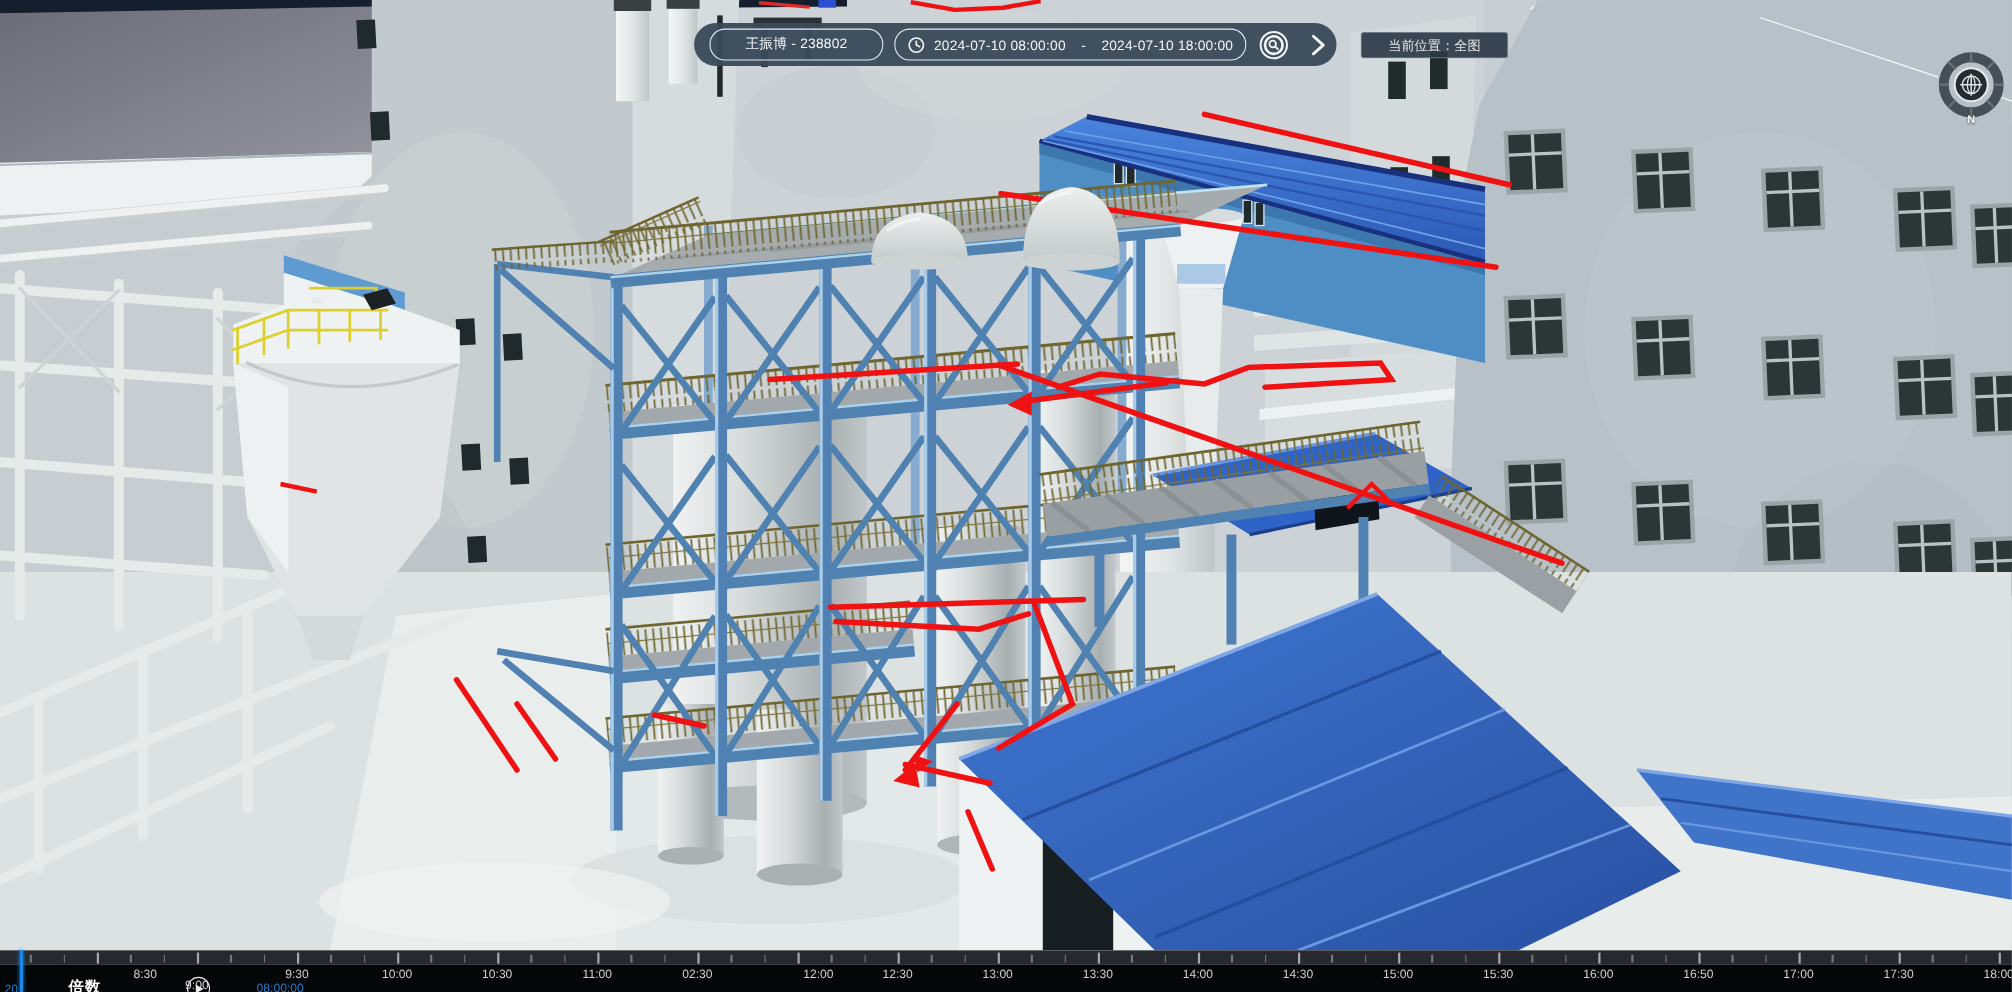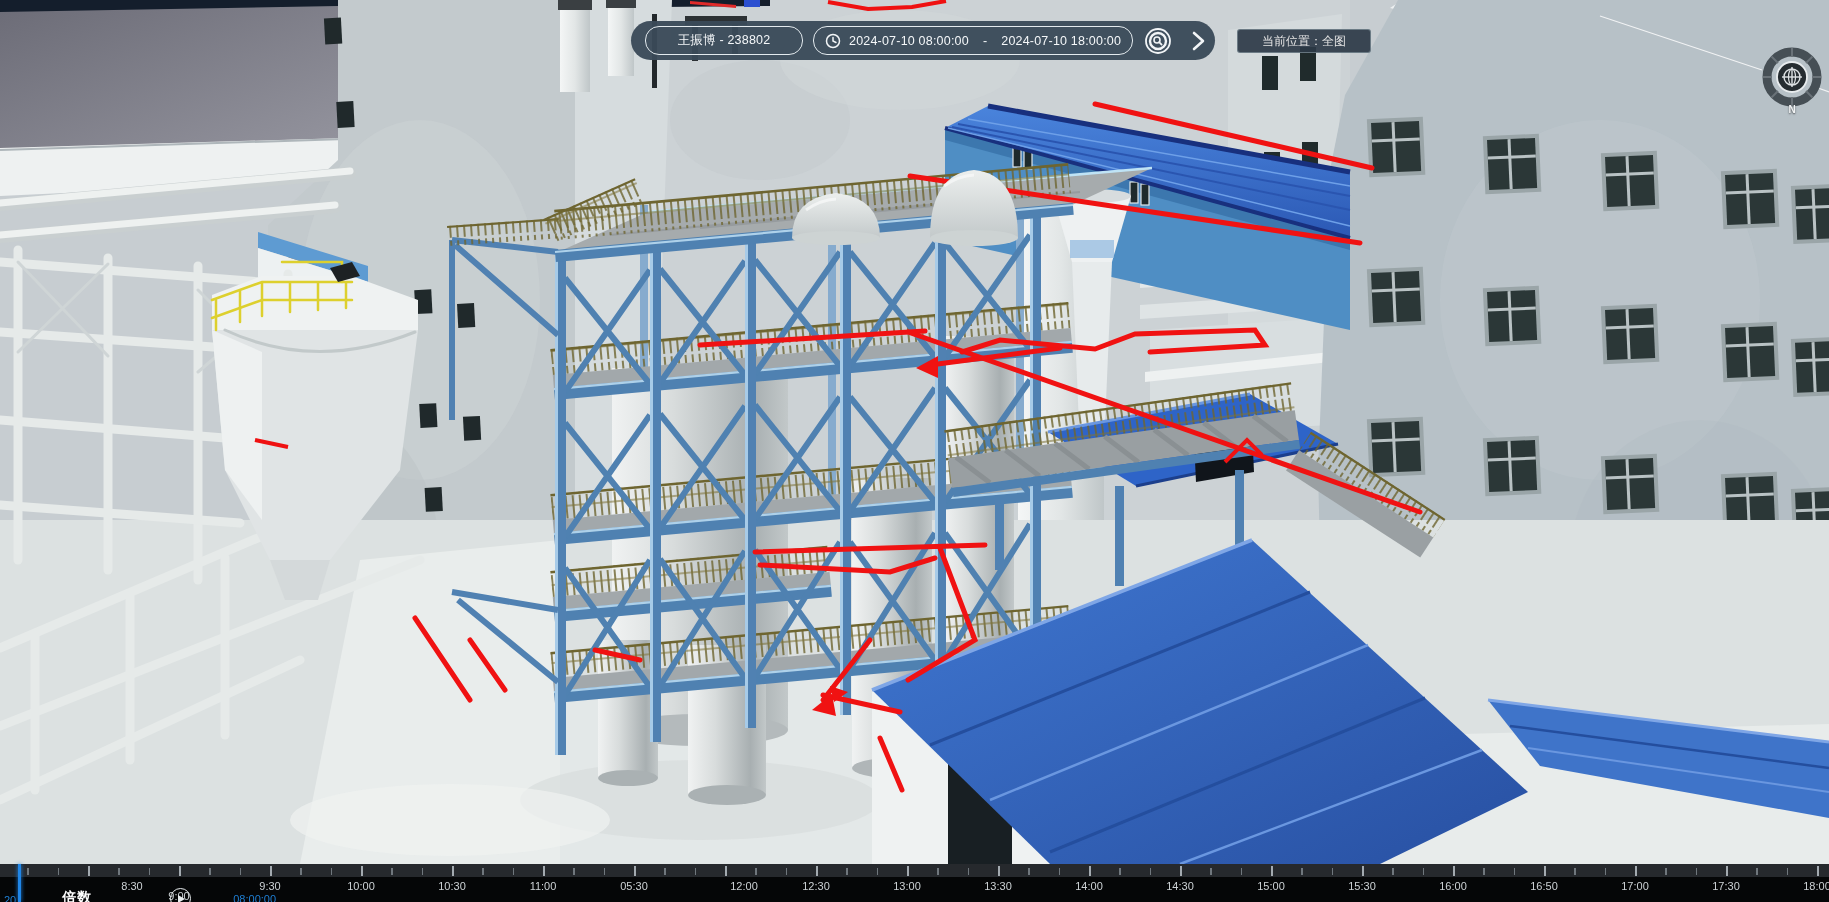--- a/index.html
+++ b/index.html
@@ -657,21 +657,21 @@
     <div class="tick" style="left: 1786.67px;"></div>
     <div class="tick major" style="left: 1817px;"></div>
   </div>
 <div class="tlabels" id="tlabels">
     <span class="tlabel" style="left: 88px; margin-left: 44px;">8:30</span>
     <span class="tlabel" style="left: 179px; margin-top: 10px;">9:00</span>
     <span class="tlabel" style="left: 270px;">9:30</span>
     <span class="tlabel" style="left: 361px;">10:00</span>
     <span class="tlabel" style="left: 452px;">10:30</span>
     <span class="tlabel" style="left: 543px;">11:00</span>
-    <span class="tlabel" style="left: 634px;">05:30</span>
+    <span class="tlabel" style="left: 634px;">02:30</span>
     <span class="tlabel" style="left: 744px;">12:00</span>
     <span class="tlabel" style="left: 816px;">12:30</span>
     <span class="tlabel" style="left: 907px;">13:00</span>
     <span class="tlabel" style="left: 998px;">13:30</span>
     <span class="tlabel" style="left: 1089px;">14:00</span>
     <span class="tlabel" style="left: 1180px;">14:30</span>
     <span class="tlabel" style="left: 1271px;">15:00</span>
     <span class="tlabel" style="left: 1362px;">15:30</span>
     <span class="tlabel" style="left: 1453px;">16:00</span>
     <span class="tlabel" style="left: 1544px;">16:50</span>

